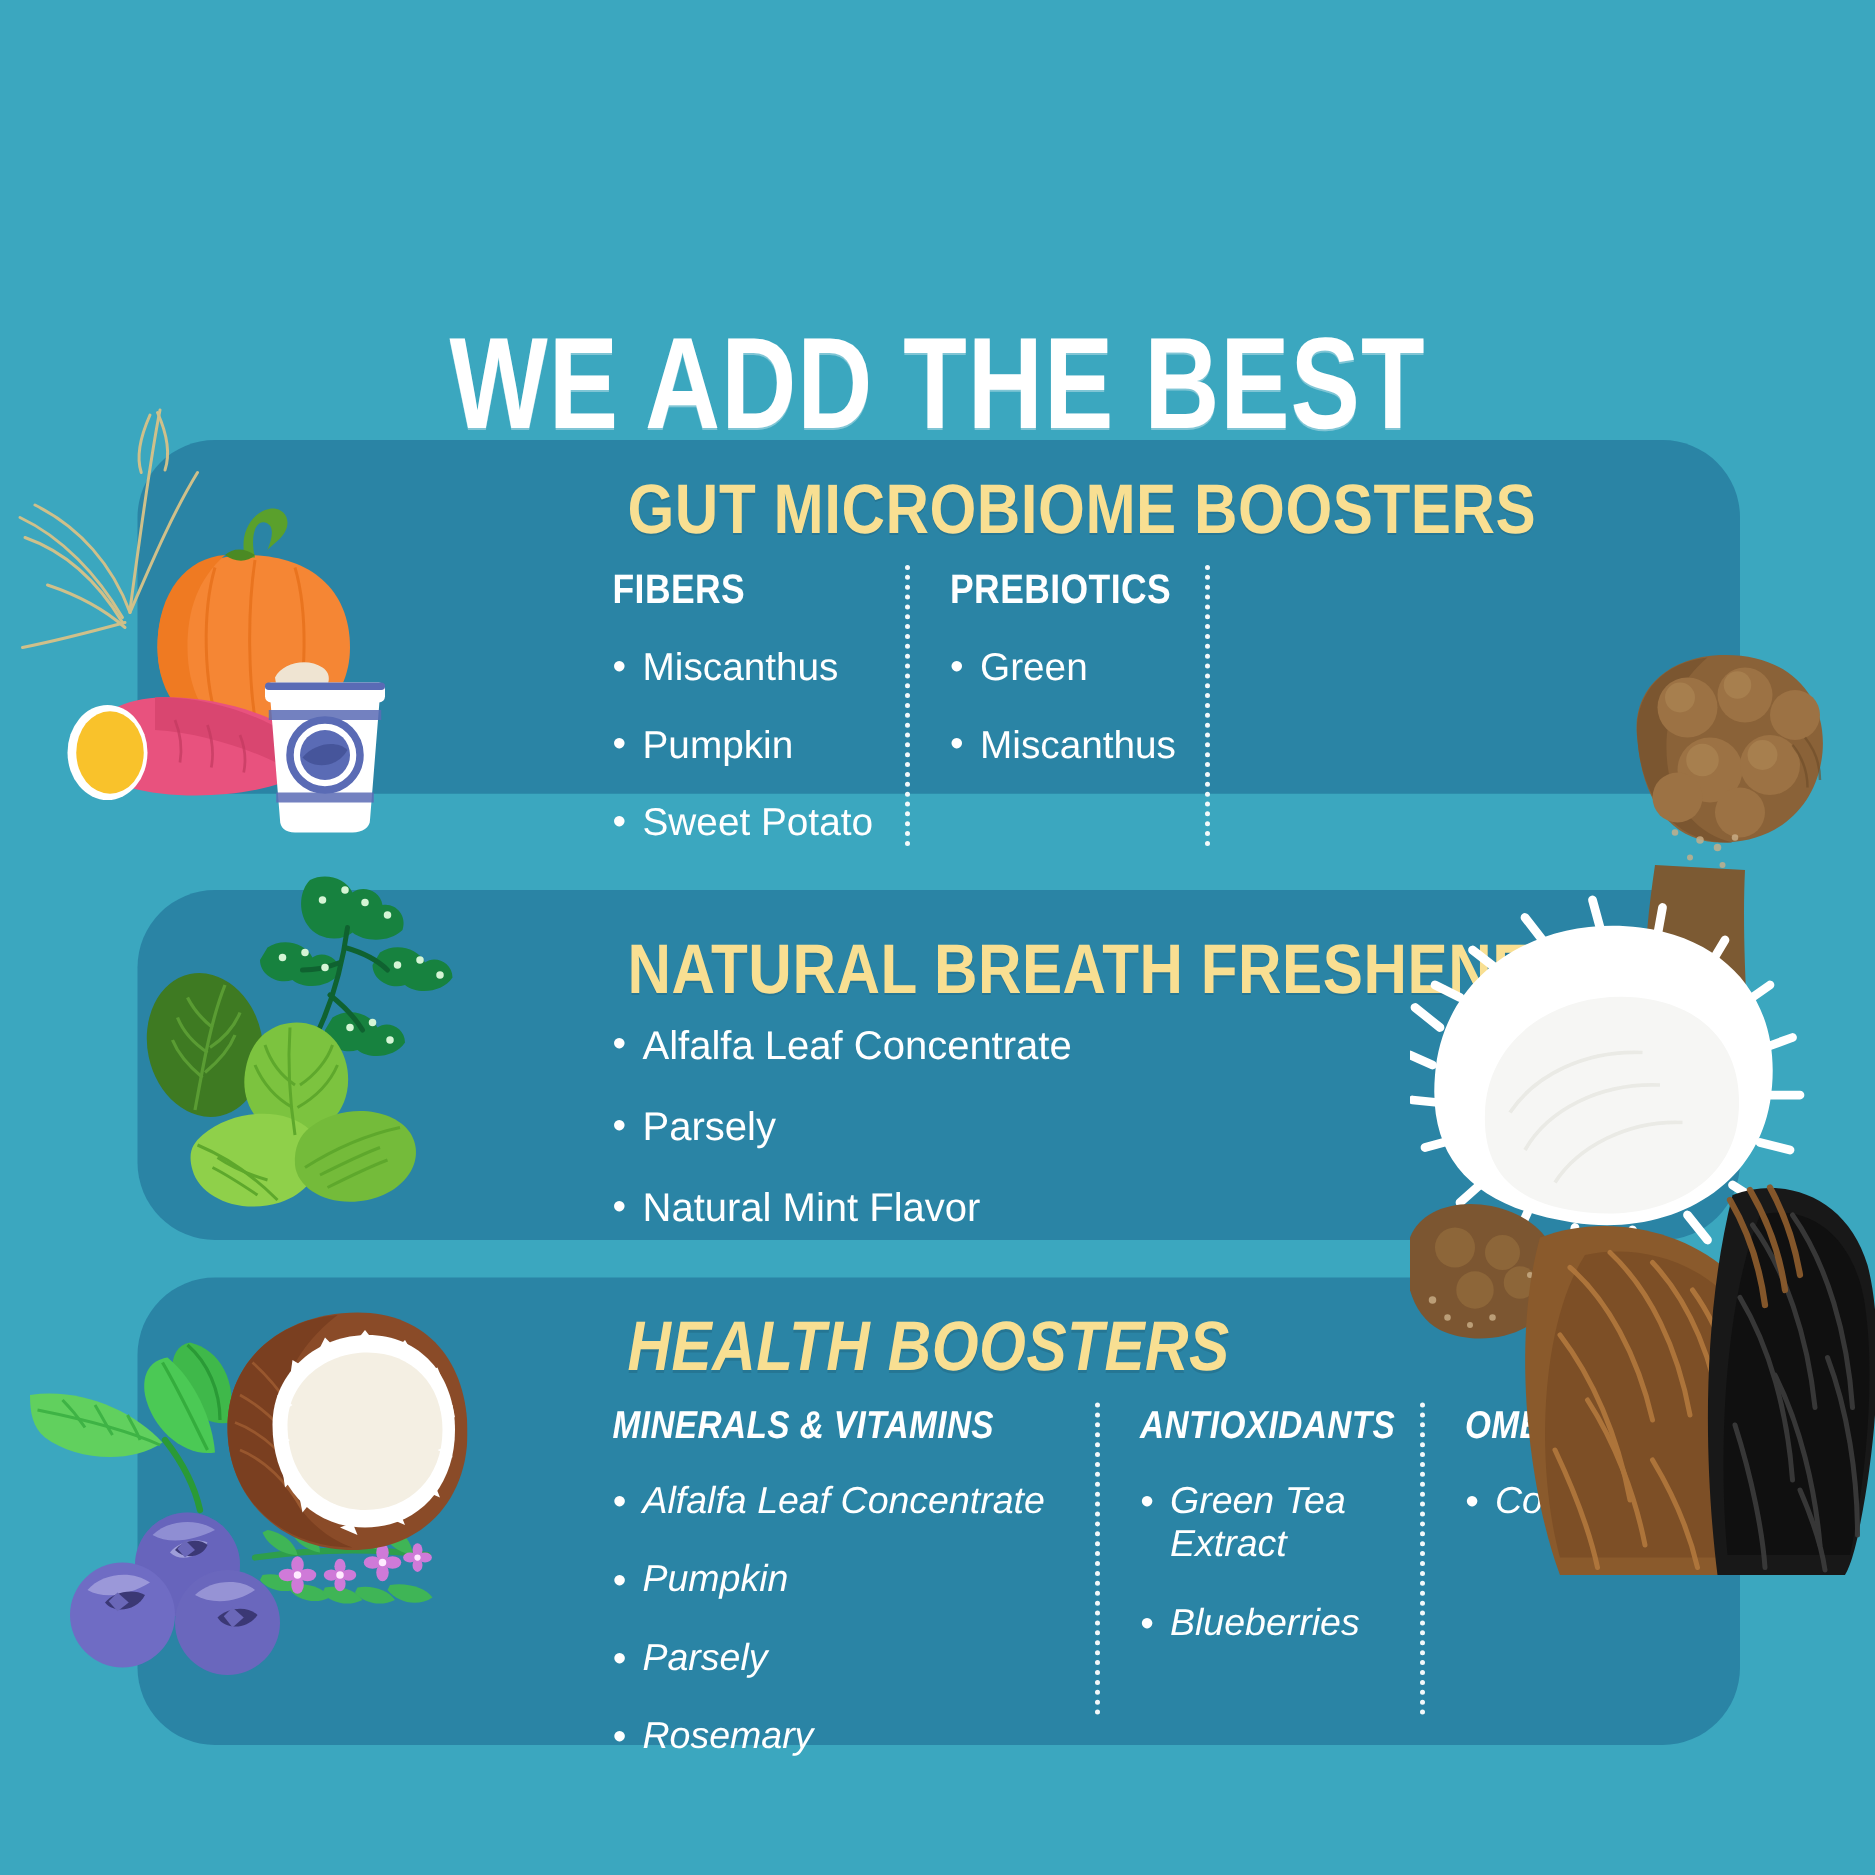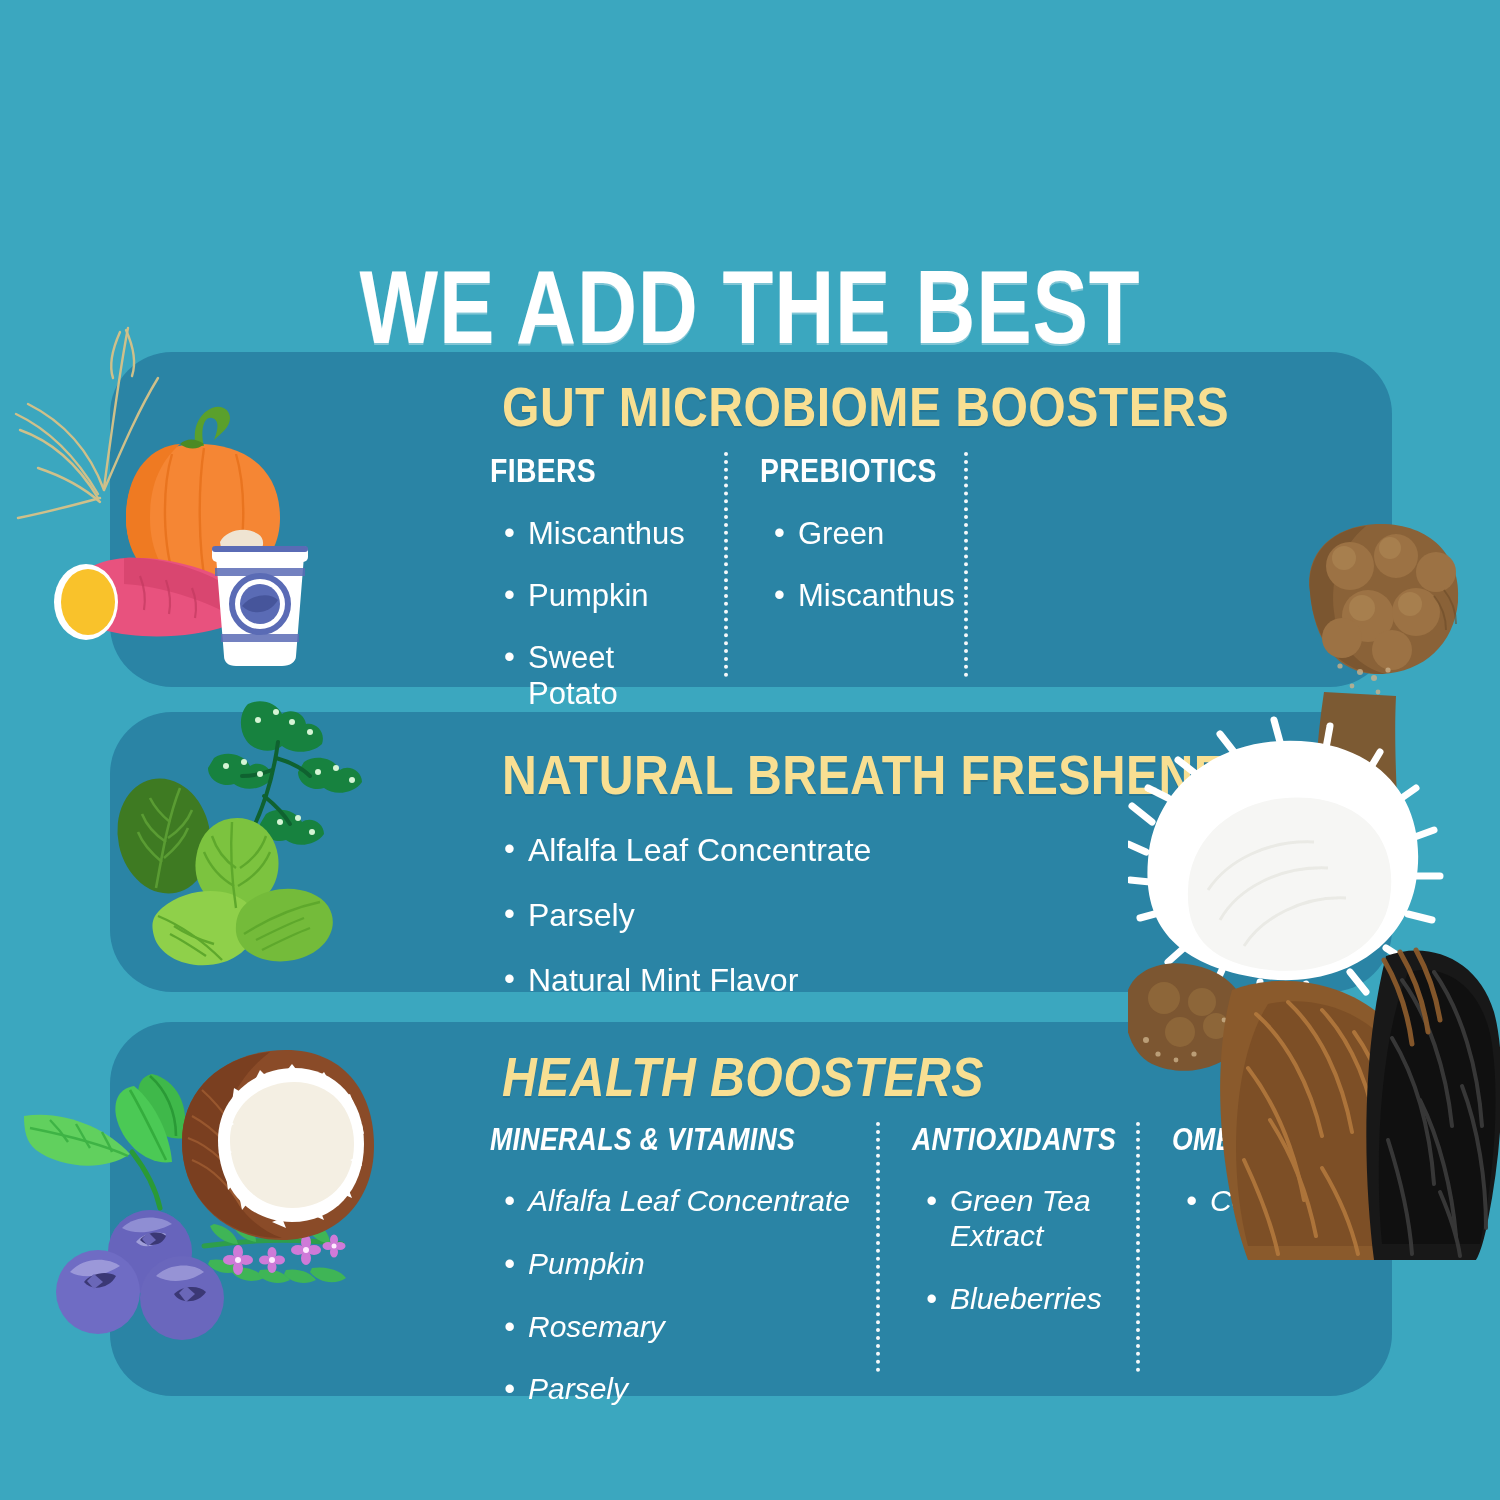--- a/index.html
+++ b/index.html
@@ -29,21 +29,21 @@
   }
   #main-title .ln{display:block;}
 
   
   .card{
     position:absolute;
     background:#2a84a5;
     border-radius:62px;
     box-sizing:border-box;
   }
-  #card-gut      {left:110px; top:352px;  width:1282px; height:335px;}
+  #card-gut      {left:110px; top:352px;  width:1282px; height:283px;}
   #card-breath   {left:110px; top:712px;  width:1282px; height:280px;}
   #card-health   {left:110px; top:1022px; width:1282px; height:374px;font-style:italic;}
 
   .card-title{
     position:absolute;
     color:#f8df92;
     font-weight:700;
     font-size:56px;
     letter-spacing:0.5px;
     transform:scaleX(0.86);
@@ -57,21 +57,21 @@
 
   
   .cols{position:absolute;display:flex;}
   .col{position:relative;box-sizing:border-box;}
   .col-head{
     color:#ffffff;font-weight:700;font-size:33px;
     letter-spacing:0.4px;white-space:nowrap;
     transform:scaleX(0.86);transform-origin:0 0;
     margin-bottom:26px;
   }
-  .bullets{list-style:none;margin:14px;padding:0;}
+  .bullets{list-style:none;margin:0;padding:0;}
   .bullets li{
     color:#ffffff;
     font-size:31px;
     line-height:1.16;
     margin-bottom:26px;
     position:relative;
     padding-left:24px;
   }
   .bullets li:before{
     content:"\2022";
@@ -160,22 +160,22 @@
 
   <section class="card" id="card-health">
     <div class="card-title">HEALTH BOOSTERS</div>
 
     <div class="cols" id="health-cols">
       <div class="col c1">
         <div class="col-head">MINERALS &amp; VITAMINS</div>
         <ul class="bullets">
           <li>Alfalfa Leaf Concentrate</li>
           <li>Pumpkin</li>
+          <li>Parsely</li>
           <li>Rosemary</li>
-          <li>Parsely</li>
         </ul>
       </div>
 
       <div class="divider"></div>
 
       <div class="col c2">
         <div class="col-head">ANTIOXIDANTS</div>
         <ul class="bullets">
           <li>Green Tea Extract</li>
           <li>Blueberries</li>

